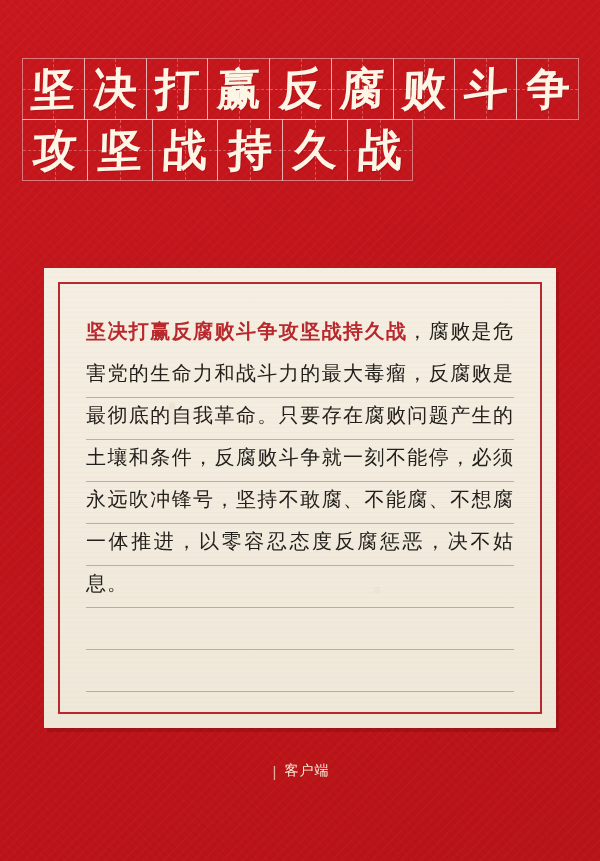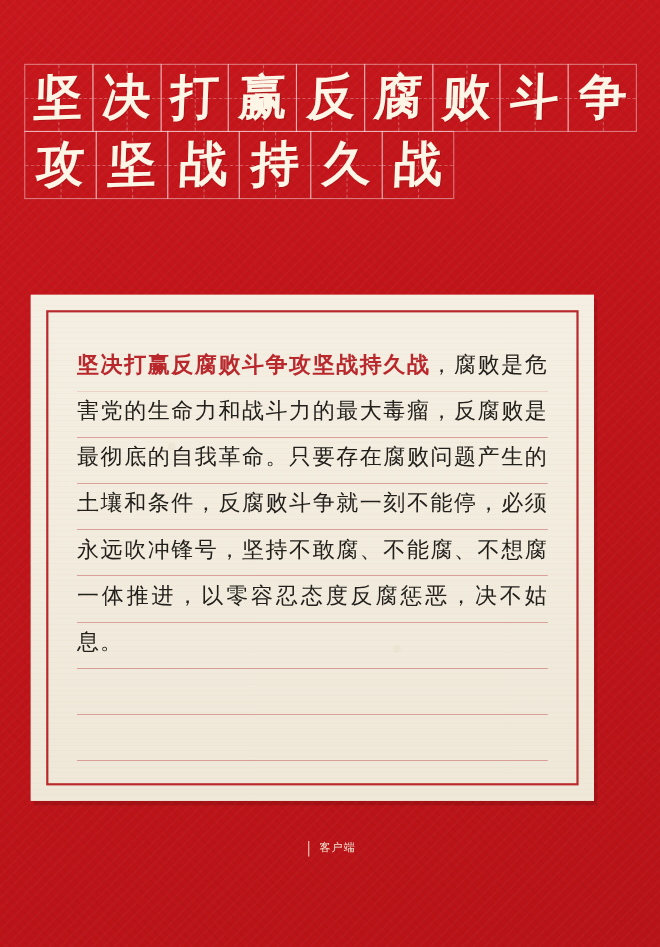--- a/index.html
+++ b/index.html
@@ -76,21 +76,21 @@
     transform: skewX(-4deg) rotate(-2deg);
     text-shadow: 1px 1px 0 rgba(0,0,0,0.12);
   }
   .grid-row.second .grid-cell {
     border-color: rgba(255,255,255,0.42);
   }
 
   
   .card {
     position: absolute;
-    left: 28px;
+    left: 44px;
     top: 268px;
     width: 512px;
     height: 460px;
     background: #f3ede0;
     box-shadow: 3px 4px 0 rgba(0,0,0,0.12);
   }
   .card-texture {
     position: absolute;
     inset: 0;
     background:
@@ -184,21 +184,21 @@
     letter-spacing: 1px;
   }
   .footer-sep {
     color: rgba(246,236,215,0.7);
     font-size: 15px;
     margin: 0 2px;
   }
   .footer-app {
     color: #f6ecd7;
     font-family: Liberation Serif, serif;
-    font-size: 10px;
+    font-size: 14px;
     letter-spacing: 1px;
   }
 </style>
 </head>
 <body>
 
 <div class="poster">
 
   <div class="headline">
 

